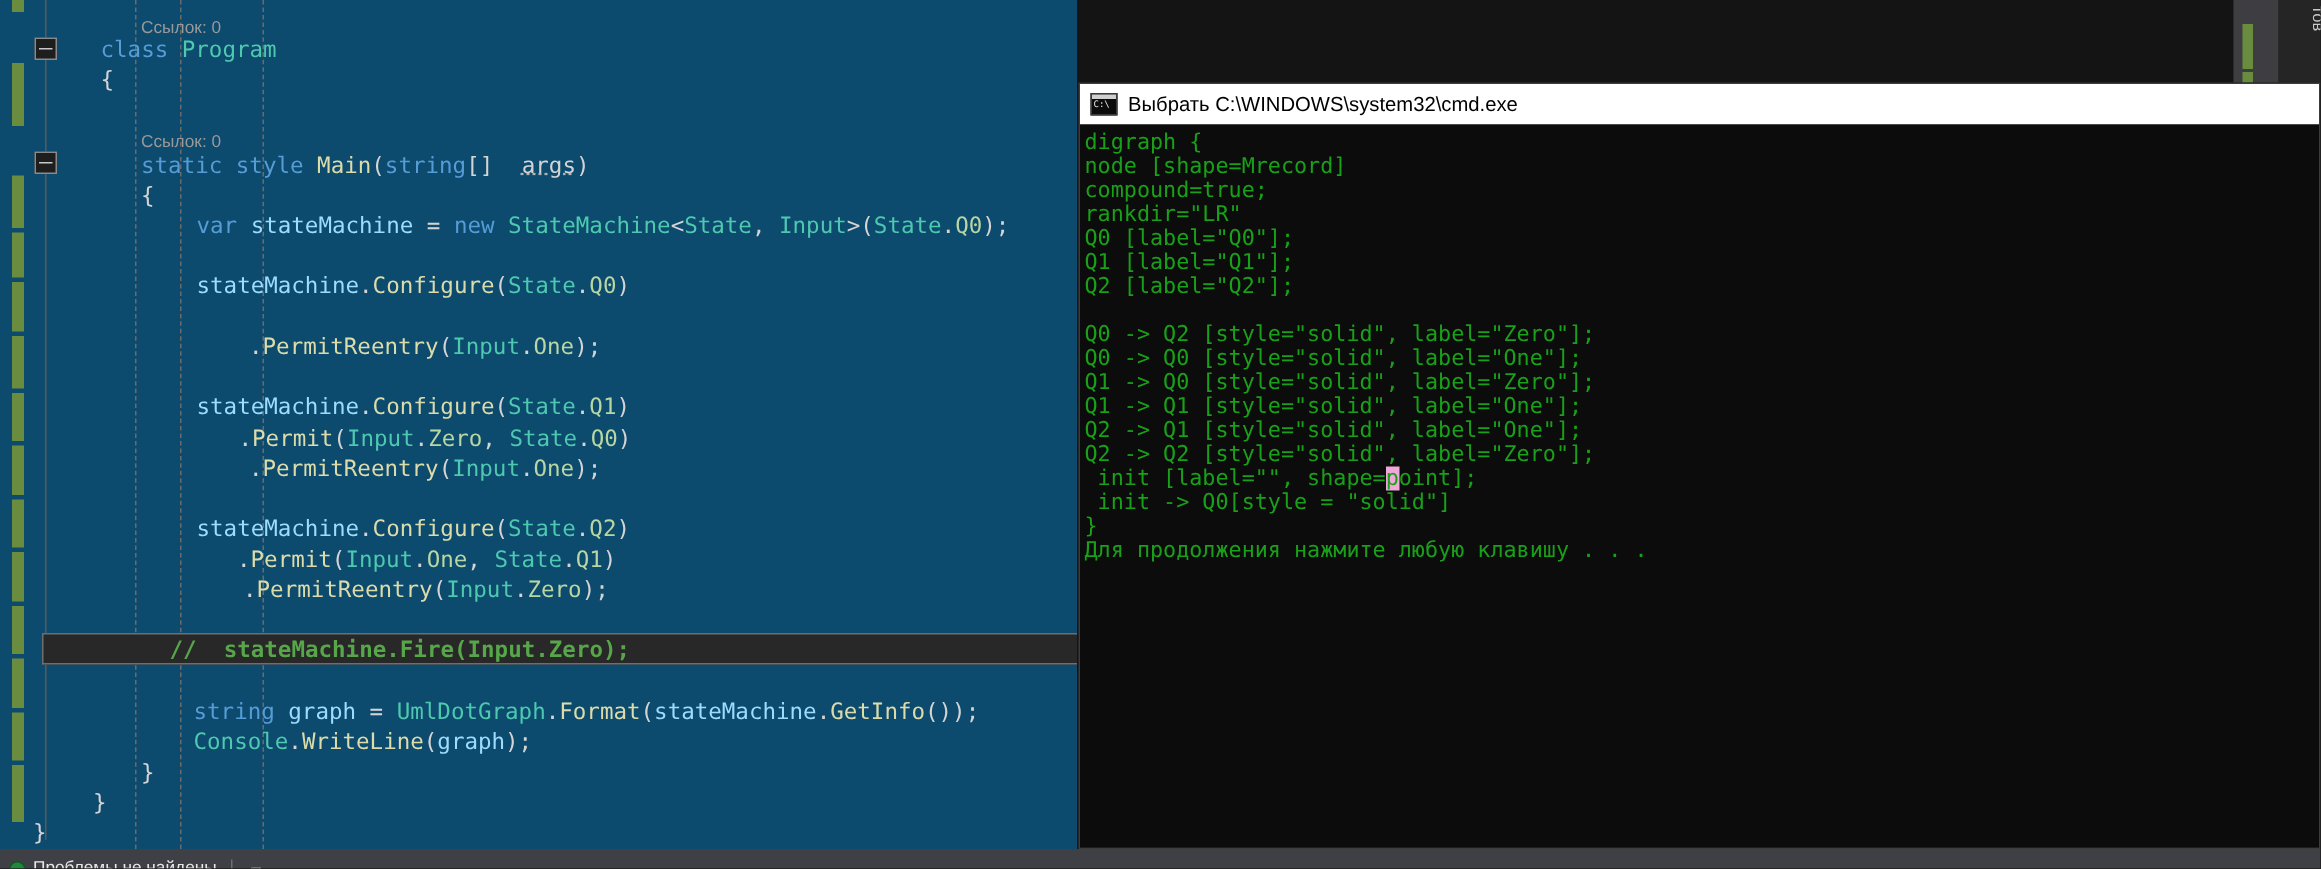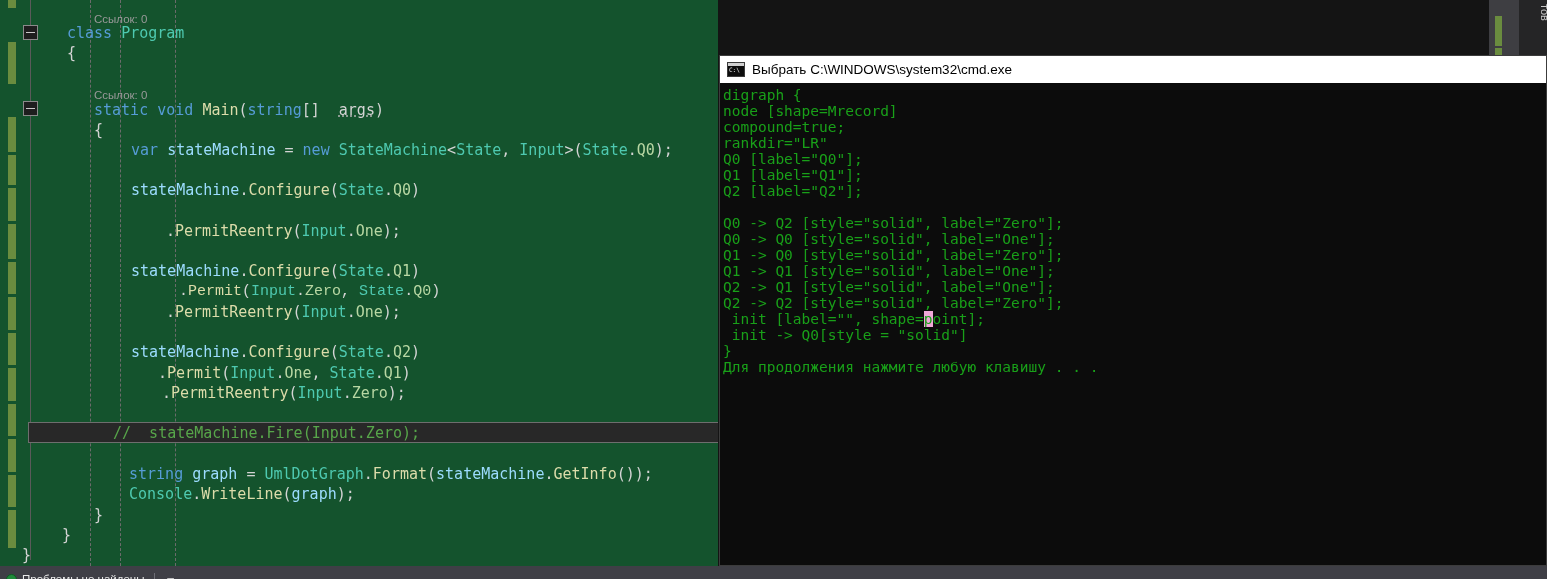--- a/index.html
+++ b/index.html
@@ -11,21 +11,21 @@
   body {
     font-family: "DejaVu Sans Mono", monospace;
     position: relative;
   }
 
   
   #editor-pane {
     position: absolute;
     left: 0; top: 0;
     width: 718px; height: 566px;
-    background: #14532d;
+    background: #0c4a6e;
     overflow: hidden;
   }
 
   
   #change-gutter {
     position: absolute;
     left: 8px; top: 0;
     width: 8px; height: 566px;
   }
   .change-mark {
@@ -298,32 +298,32 @@
 
   <div id="code-layer">
       <div class="indent-guide" style="left: 90px;"></div>
       <div class="indent-guide" style="left: 120px;"></div>
       <div class="indent-guide" style="left: 175px;"></div>
       <div id="current-line" style="top: 422px;"></div>
       <div class="codelens" style="top: 10px; left: 94px;">Ссылок: 0</div>
       <div class="codelens" style="top: 86px; left: 94px;">Ссылок: 0</div>
       <div class="code-line" style="top: 23px; left: 67px; text-align: right;"><span class="k">class</span><span class="p"> </span><span class="t">Program</span></div>
       <div class="code-line" style="top: 43px; left: 67px;"><span class="p">{</span></div>
-      <div class="code-line" style="top: 100px; left: 94px;"><span class="k">static</span><span class="p"> </span><span class="k">void</span><span class="p"> </span><span class="m">Main</span><span class="p">(</span><span class="k">string</span><span class="p">[] </span><span class="sq">args</span><span class="p">)</span></div>
+      <div class="code-line" style="top: 100px; left: 94px;"><span class="k">static</span><span class="p"> </span><span class="k">style</span><span class="p"> </span><span class="m">Main</span><span class="p">(</span><span class="k">string</span><span class="p">[] </span><span class="sq">args</span><span class="p">)</span></div>
       <div class="code-line" style="top: 120px; left: 94px;"><span class="p">{</span></div>
       <div class="code-line" style="top: 140px; left: 131px;"><span class="k">var</span><span class="p"> </span><span class="v">stateMachine</span><span class="p"> = </span><span class="k">new</span><span class="p"> </span><span class="t">StateMachine</span><span class="p">&lt;</span><span class="t">State</span><span class="p">, </span><span class="t">Input</span><span class="p">&gt;(</span><span class="t">State</span><span class="p">.</span><span class="e">Q0</span><span class="p">);</span></div>
       <div class="code-line" style="top: 180px; left: 131px;"><span class="v">stateMachine</span><span class="p">.</span><span class="m">Configure</span><span class="p">(</span><span class="t">State</span><span class="p">.</span><span class="e">Q0</span><span class="p">)</span></div>
       <div class="code-line" style="top: 221px; left: 166px;"><span class="p">.</span><span class="m">PermitReentry</span><span class="p">(</span><span class="t">Input</span><span class="p">.</span><span class="e">One</span><span class="p">);</span></div>
       <div class="code-line" style="top: 261px; left: 131px; text-align: center;"><span class="v">stateMachine</span><span class="p">.</span><span class="m">Configure</span><span class="p">(</span><span class="t">State</span><span class="p">.</span><span class="e">Q1</span><span class="p">)</span></div>
-      <div class="code-line" style="top: 282px; left: 179px; font-family: Liberation Mono, monospace;"><span class="p">.</span><span class="m">Permit</span><span class="p">(</span><span class="t">Input</span><span class="p">.</span><span class="e">Zero</span><span class="p">, </span><span class="t">State</span><span class="p">.</span><span class="e">Q0</span><span class="p">)</span></div>
+      <div class="code-line" style="top: 282px; left: 159px;"><span class="p">.</span><span class="m">Permit</span><span class="p">(</span><span class="t">Input</span><span class="p">.</span><span class="e">Zero</span><span class="p">, </span><span class="t">State</span><span class="p">.</span><span class="e">Q0</span><span class="p">)</span></div>
       <div class="code-line" style="top: 302px; left: 166px;"><span class="p">.</span><span class="m">PermitReentry</span><span class="p">(</span><span class="t">Input</span><span class="p">.</span><span class="e">One</span><span class="p">);</span></div>
       <div class="code-line" style="top: 342px; left: 131px;"><span class="v">stateMachine</span><span class="p">.</span><span class="m">Configure</span><span class="p">(</span><span class="t">State</span><span class="p">.</span><span class="e">Q2</span><span class="p">)</span></div>
       <div class="code-line" style="top: 363px; left: 158px;"><span class="p">.</span><span class="m">Permit</span><span class="p">(</span><span class="t">Input</span><span class="p">.</span><span class="e">One</span><span class="p">, </span><span class="t">State</span><span class="p">.</span><span class="e">Q1</span><span class="p">)</span></div>
       <div class="code-line" style="top: 383px; left: 162px;"><span class="p">.</span><span class="m">PermitReentry</span><span class="p">(</span><span class="t">Input</span><span class="p">.</span><span class="e">Zero</span><span class="p">);</span></div>
-      <div class="code-line" style="top: 423px; left: 113px;"><span class="c">//  stateMachine.Fire(Input.Zero);</span></div>
+      <div class="code-line" style="top: 423px; left: 113px; font-weight: bold;"><span class="c">//  stateMachine.Fire(Input.Zero);</span></div>
       <div class="code-line" style="top: 464px; left: 129px;"><span class="k">string</span><span class="p"> </span><span class="v">graph</span><span class="p"> = </span><span class="t">UmlDotGraph</span><span class="p">.</span><span class="m">Format</span><span class="p">(</span><span class="v">stateMachine</span><span class="p">.</span><span class="m">GetInfo</span><span class="p">());</span></div>
       <div class="code-line" style="top: 484px; left: 129px;"><span class="t">Console</span><span class="p">.</span><span class="m">WriteLine</span><span class="p">(</span><span class="v">graph</span><span class="p">);</span></div>
       <div class="code-line" style="top: 505px; left: 94px;"><span class="p">}</span></div>
       <div class="code-line" style="top: 525px; left: 62px;"><span class="p">}</span></div>
       <div class="code-line" style="top: 545px; left: 22px;"><span class="p">}</span></div>
     </div>
 
 </div>
 
 <div id="right-strip"></div>

